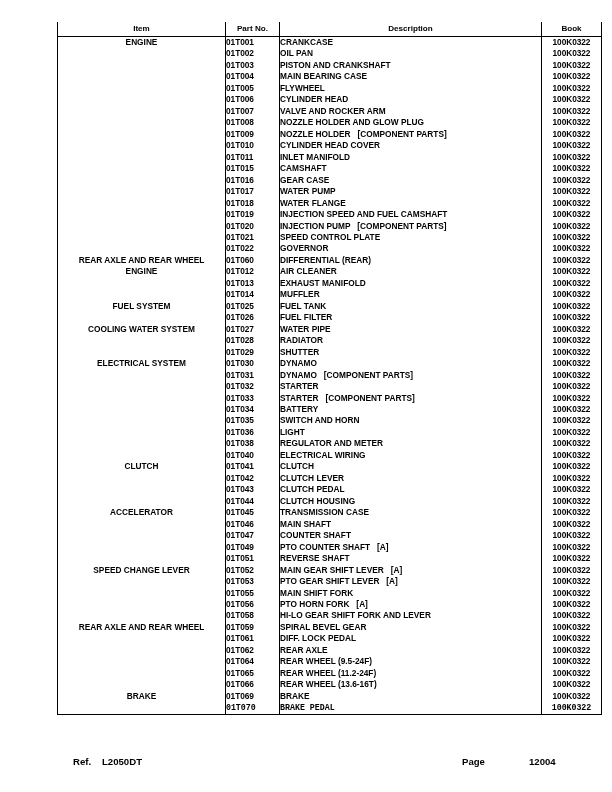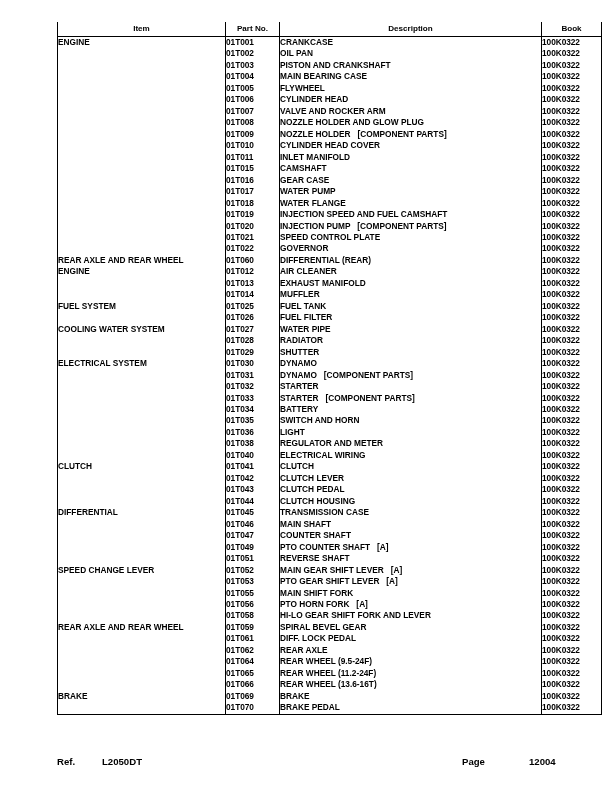--- a/index.html
+++ b/index.html
@@ -53,37 +53,37 @@
   .parts-table tbody td {
     font-weight: bold;
     font-size: 8.3px;
     line-height: 11.47px;
     height: 11.47px;
     padding: 0;
     vertical-align: middle;
     white-space: pre;
     overflow: hidden;
   }
-  td.cell-item { border-left: 1.1px solid #000; padding-left: 5px; }
+  td.cell-item { border-left: 1.1px solid #000; padding-left: 5px; text-align: center; }
   td.cell-part { border-left: 1.1px solid #000; padding-left: 4px; letter-spacing: -0.05px; }
   td.cell-desc { border-left: 1.1px solid #000; padding-left: 5px; }
-  td.cell-book { border-left: 1.1px solid #000; border-right: 1.1px solid #000; padding-left: 4px; letter-spacing: -0.05px; }
-
-  .parts-table tbody tr.last-row td { border-bottom: 1.6px solid #000; }
+  td.cell-book { border-left: 1.1px solid #000; border-right: 1.1px solid #000; padding-left: 4px; letter-spacing: -0.05px; text-align: center; }
+
+  .parts-table tbody tr.last-row td { border-bottom: 1.6px solid #000; font-family: Liberation Mono, monospace; }
 
   .footer {
     position: absolute;
     left: 57px;
     top: 756px;
     width: 498px;
     height: 14px;
     font-size: 9.6px;
     font-weight: bold;
   }
-  .footer .f-ref-label { position: absolute; left: 0; top: 0; }
+  .footer .f-ref-label { position: absolute; left: 16px; top: 0; }
   .footer .f-ref-value { position: absolute; left: 45px; top: 0; }
   .footer .f-page-label { position: absolute; left: 405px; top: 0; }
   .footer .f-page-value { position: absolute; left: 455px; top: 0; margin-left: 17px; }
 </style>
 </head>
 <body>
 
 <div id="page">
 
   <table class="parts-table">
@@ -342,21 +342,21 @@
           <td class="cell-desc">CLUTCH PEDAL</td>
           <td class="cell-book">100K0322</td>
         </tr>
         <tr>
           <td class="cell-item"></td>
           <td class="cell-part">01T044</td>
           <td class="cell-desc">CLUTCH HOUSING</td>
           <td class="cell-book">100K0322</td>
         </tr>
         <tr>
-          <td class="cell-item">DIFFERENTIAL</td>
+          <td class="cell-item">ACCELERATOR</td>
           <td class="cell-part">01T045</td>
           <td class="cell-desc">TRANSMISSION CASE</td>
           <td class="cell-book">100K0322</td>
         </tr>
         <tr>
           <td class="cell-item"></td>
           <td class="cell-part">01T046</td>
           <td class="cell-desc">MAIN SHAFT</td>
           <td class="cell-book">100K0322</td>
         </tr>

